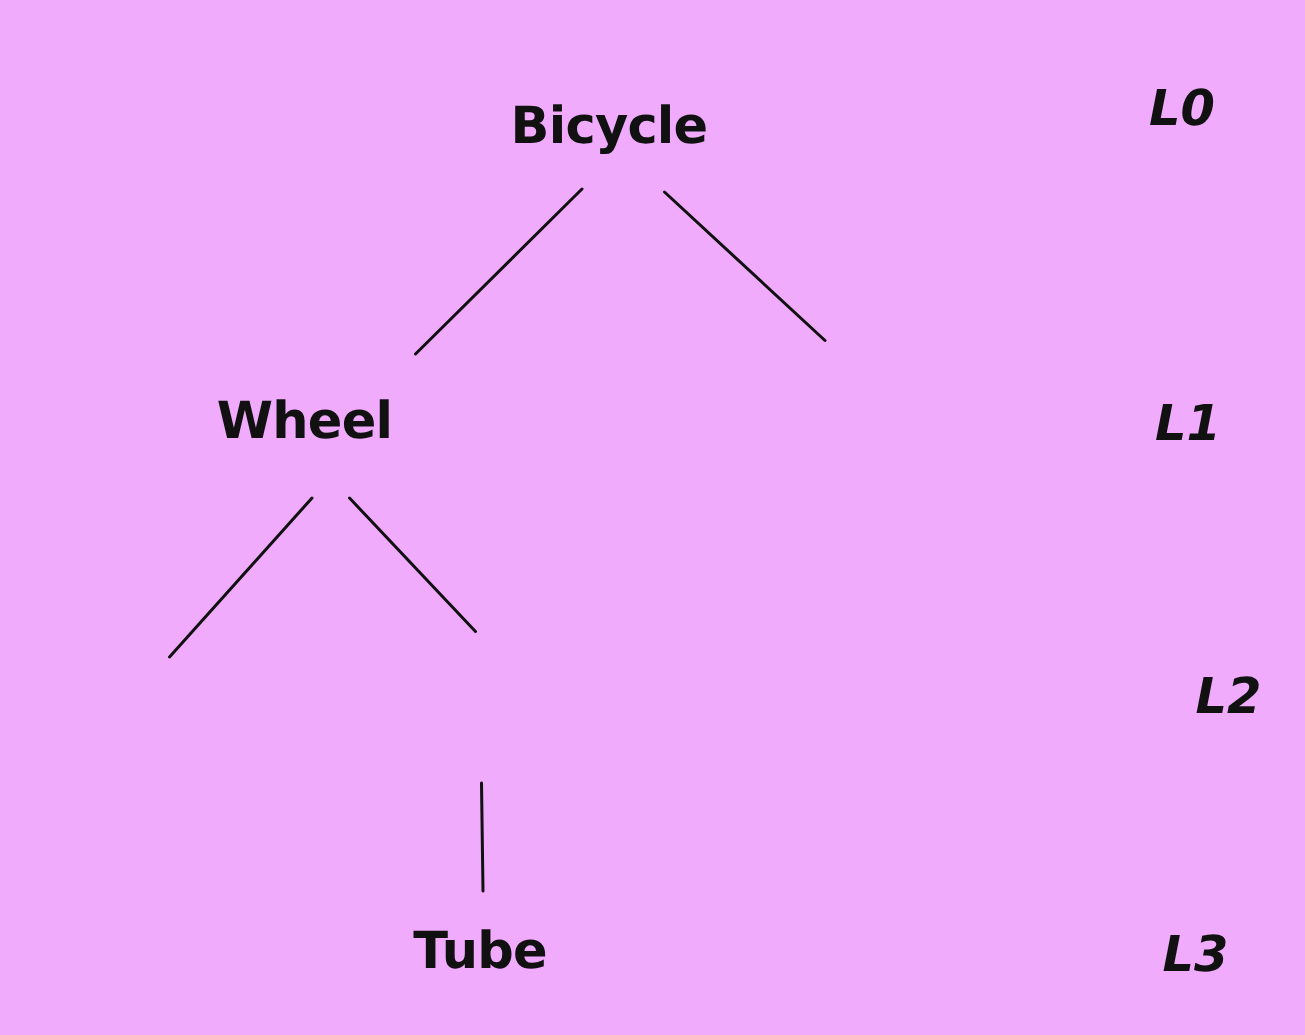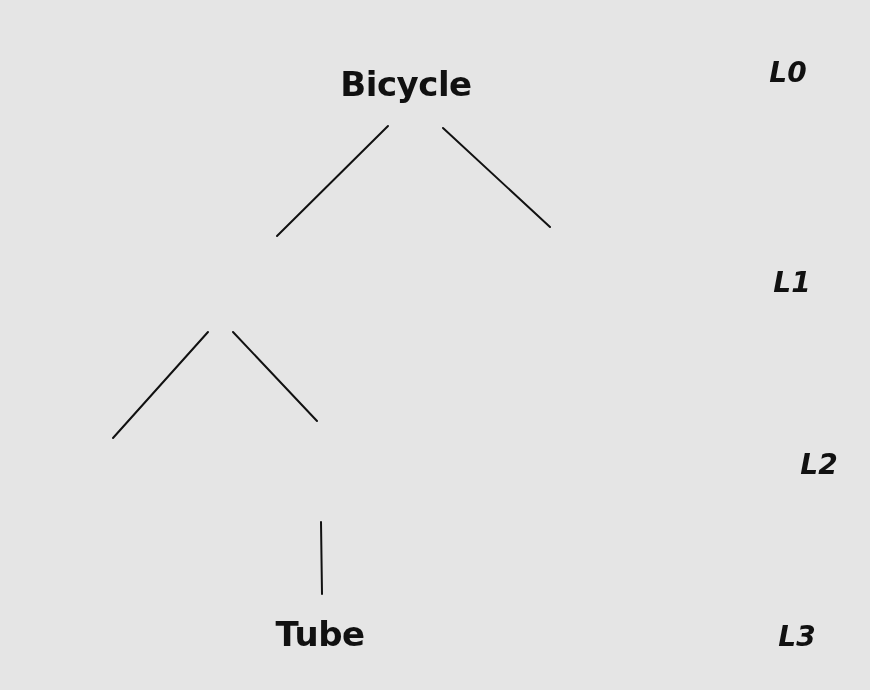--- a/index.html
+++ b/index.html
@@ -5,21 +5,21 @@
   * { margin: 0; padding: 0; box-sizing: border-box; }
   html, body {
     width: 870px; height: 690px;
     background: #ffffff;
     font-family: "DejaVu Sans", "Liberation Sans", sans-serif;
     overflow: hidden;
   }
   .canvas {
     position: relative;
     width: 870px; height: 690px;
-    background: #e5e5e5;
+    background: #f0abfc;
   }
   svg.edges {
     position: absolute;
     left: 0; top: 0;
     width: 870px; height: 690px;
   }
   svg.edges line {
     stroke: #111111;
     stroke-width: 2;
     stroke-linecap: round;
@@ -29,41 +29,42 @@
     transform: translate(-50%, -50%);
     font-size: 34px;
     font-weight: 600;
     letter-spacing: -0.5px;
     color: #111111;
     white-space: nowrap;
   }
   .level-label {
     position: absolute;
     transform: translate(-50%, -50%);
-    font-size: 28px;
+    font-size: 33px;
     font-weight: 600;
     font-style: italic;
     color: #111111;
     white-space: nowrap;
   }
 </style>
 </head>
 <body>
 
 <div class="canvas">
 
   <svg class="edges" viewBox="0 0 870 690" xmlns="http://www.w3.org/2000/svg">
     <line x1="388" y1="126" x2="277" y2="236"></line>
     <line x1="443" y1="128" x2="550" y2="227"></line>
     <line x1="208" y1="332" x2="113" y2="438"></line>
     <line x1="233" y1="332" x2="317" y2="421"></line>
     <line x1="321" y1="522" x2="322" y2="594"></line>
   </svg>
 
   <span class="node" style="left:406px; top:84px">Bicycle</span>
+  <span class="node" style="left:203px; top:281px">Wheel</span>
   <span class="node" style="left:320px; top:634px">Tube</span>
 
   <span class="level-label" style="left:788px; top:72px">L0</span>
   <span class="level-label" style="left:792px; top:282px">L1</span>
   <span class="level-label" style="left:819px; top:464px">L2</span>
   <span class="level-label" style="left:797px; top:636px">L3</span>
 
 </div>
 
 </body></html>

